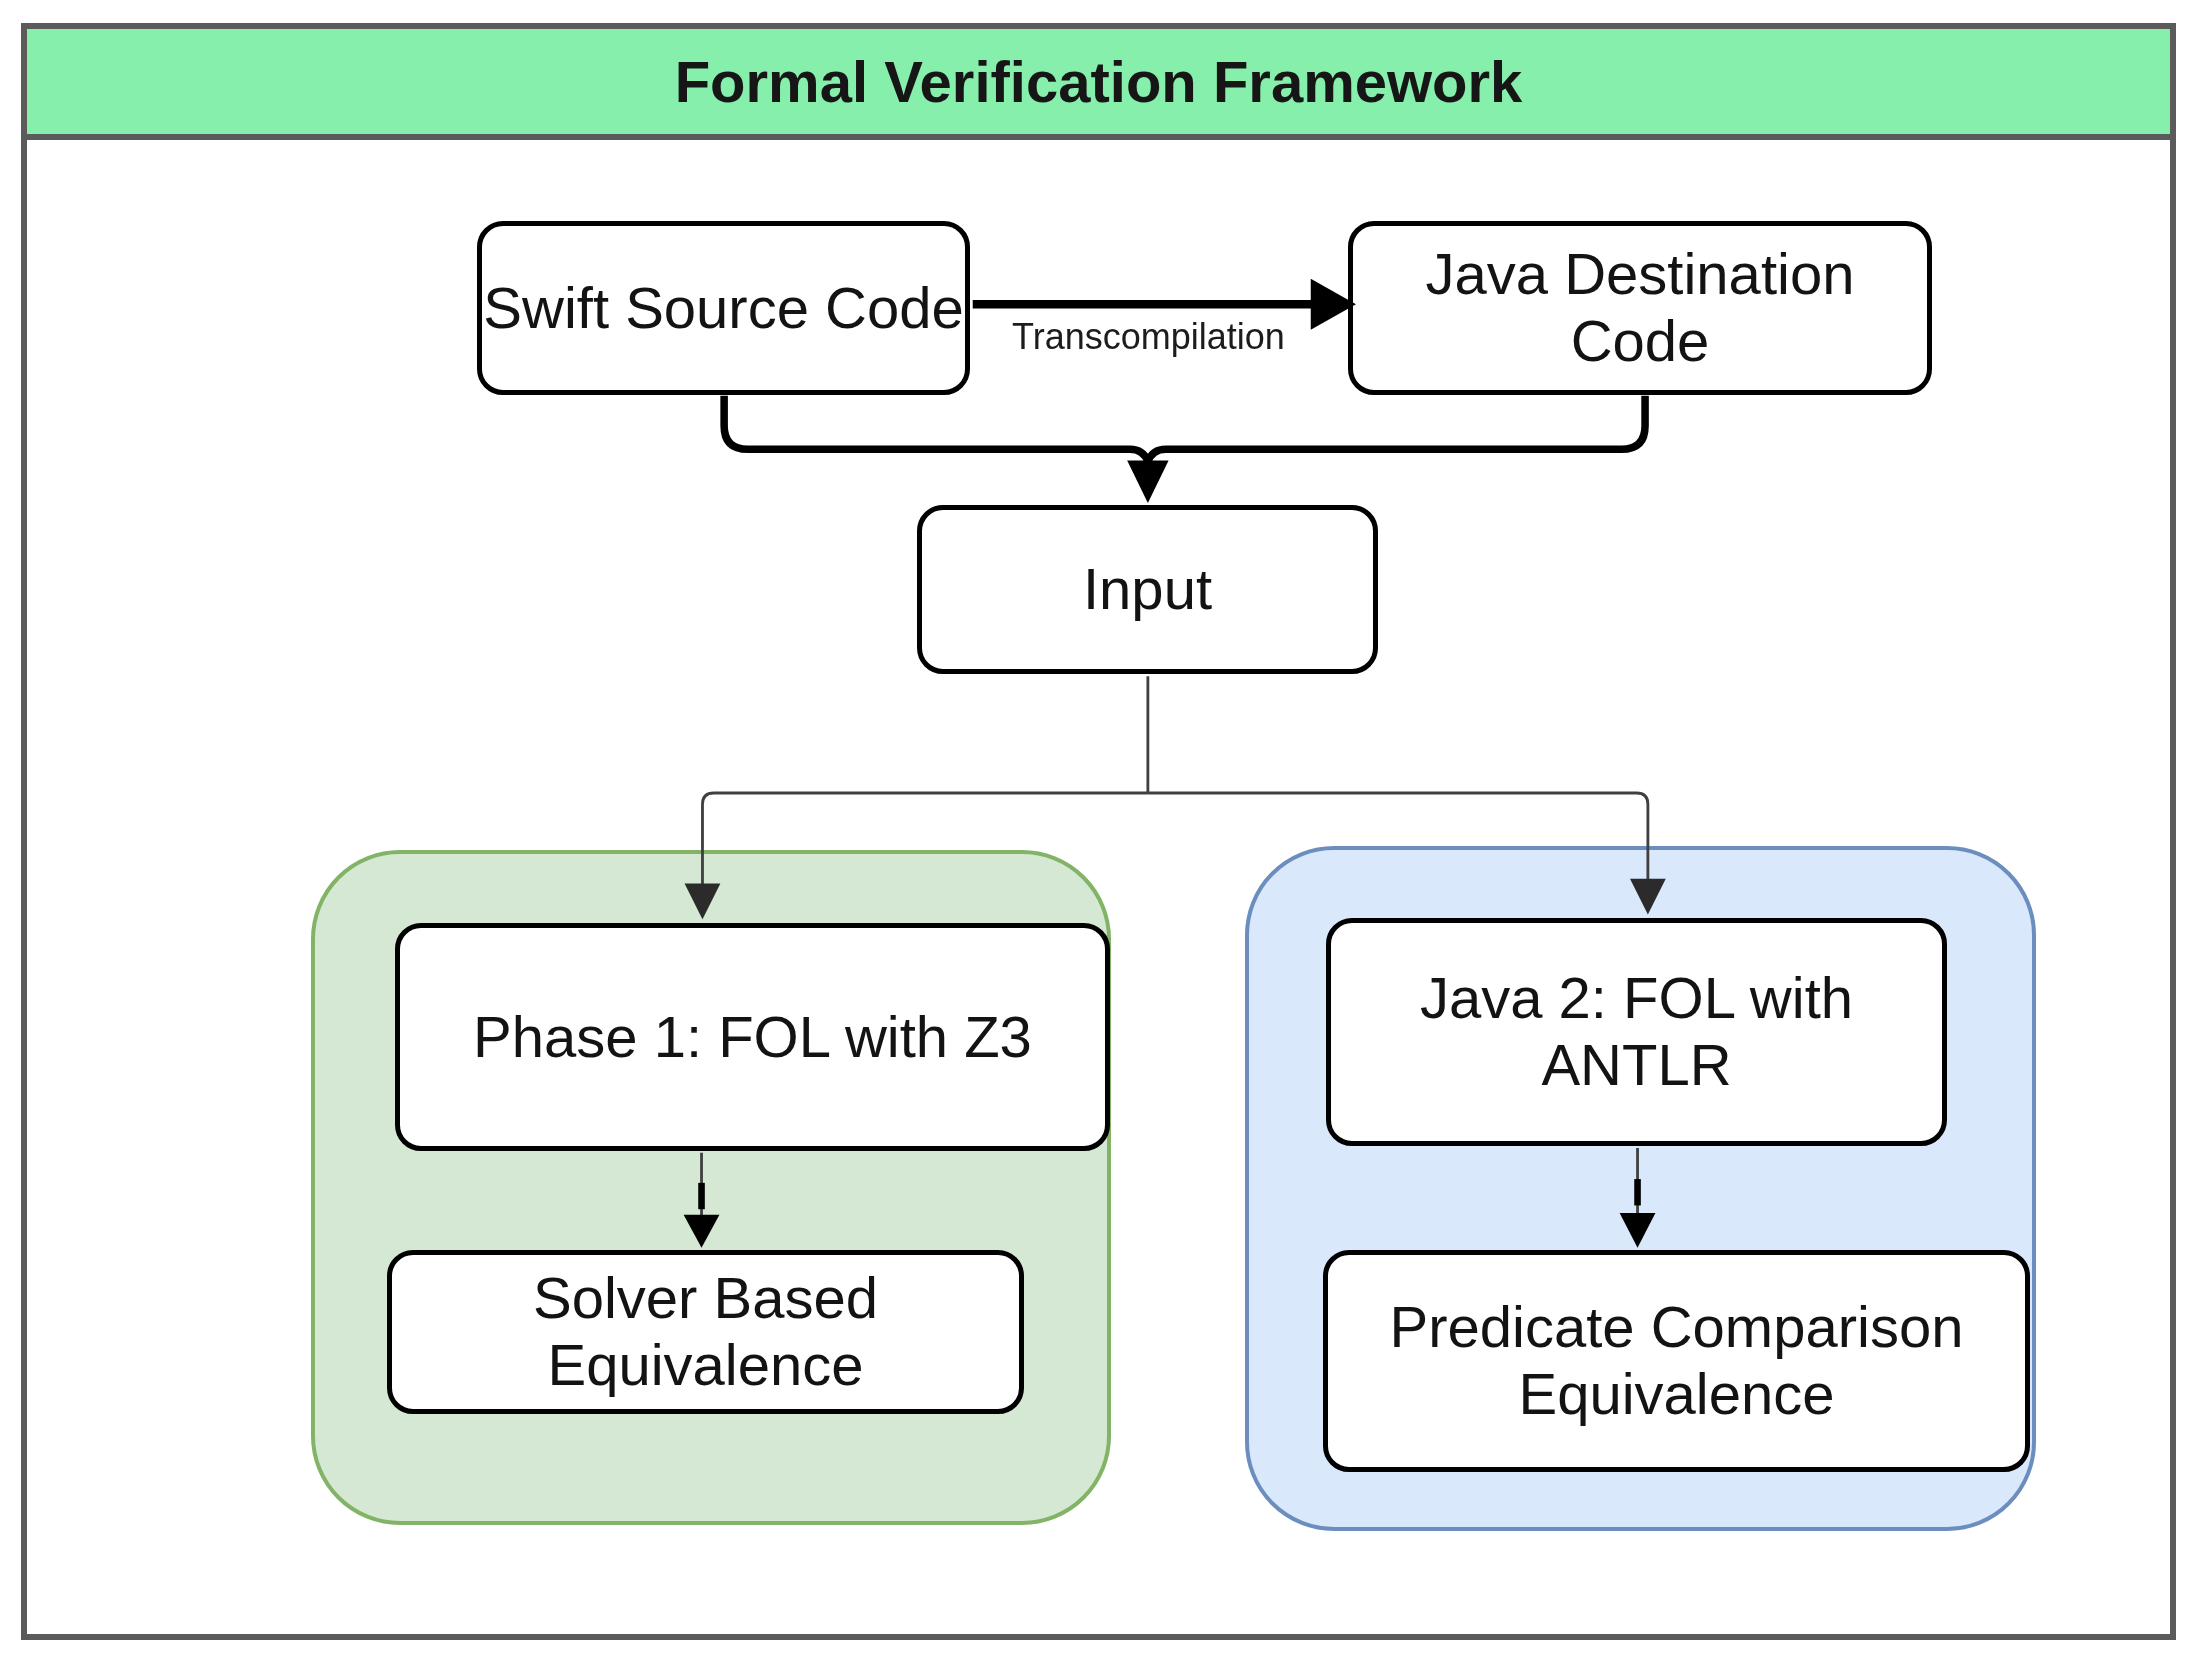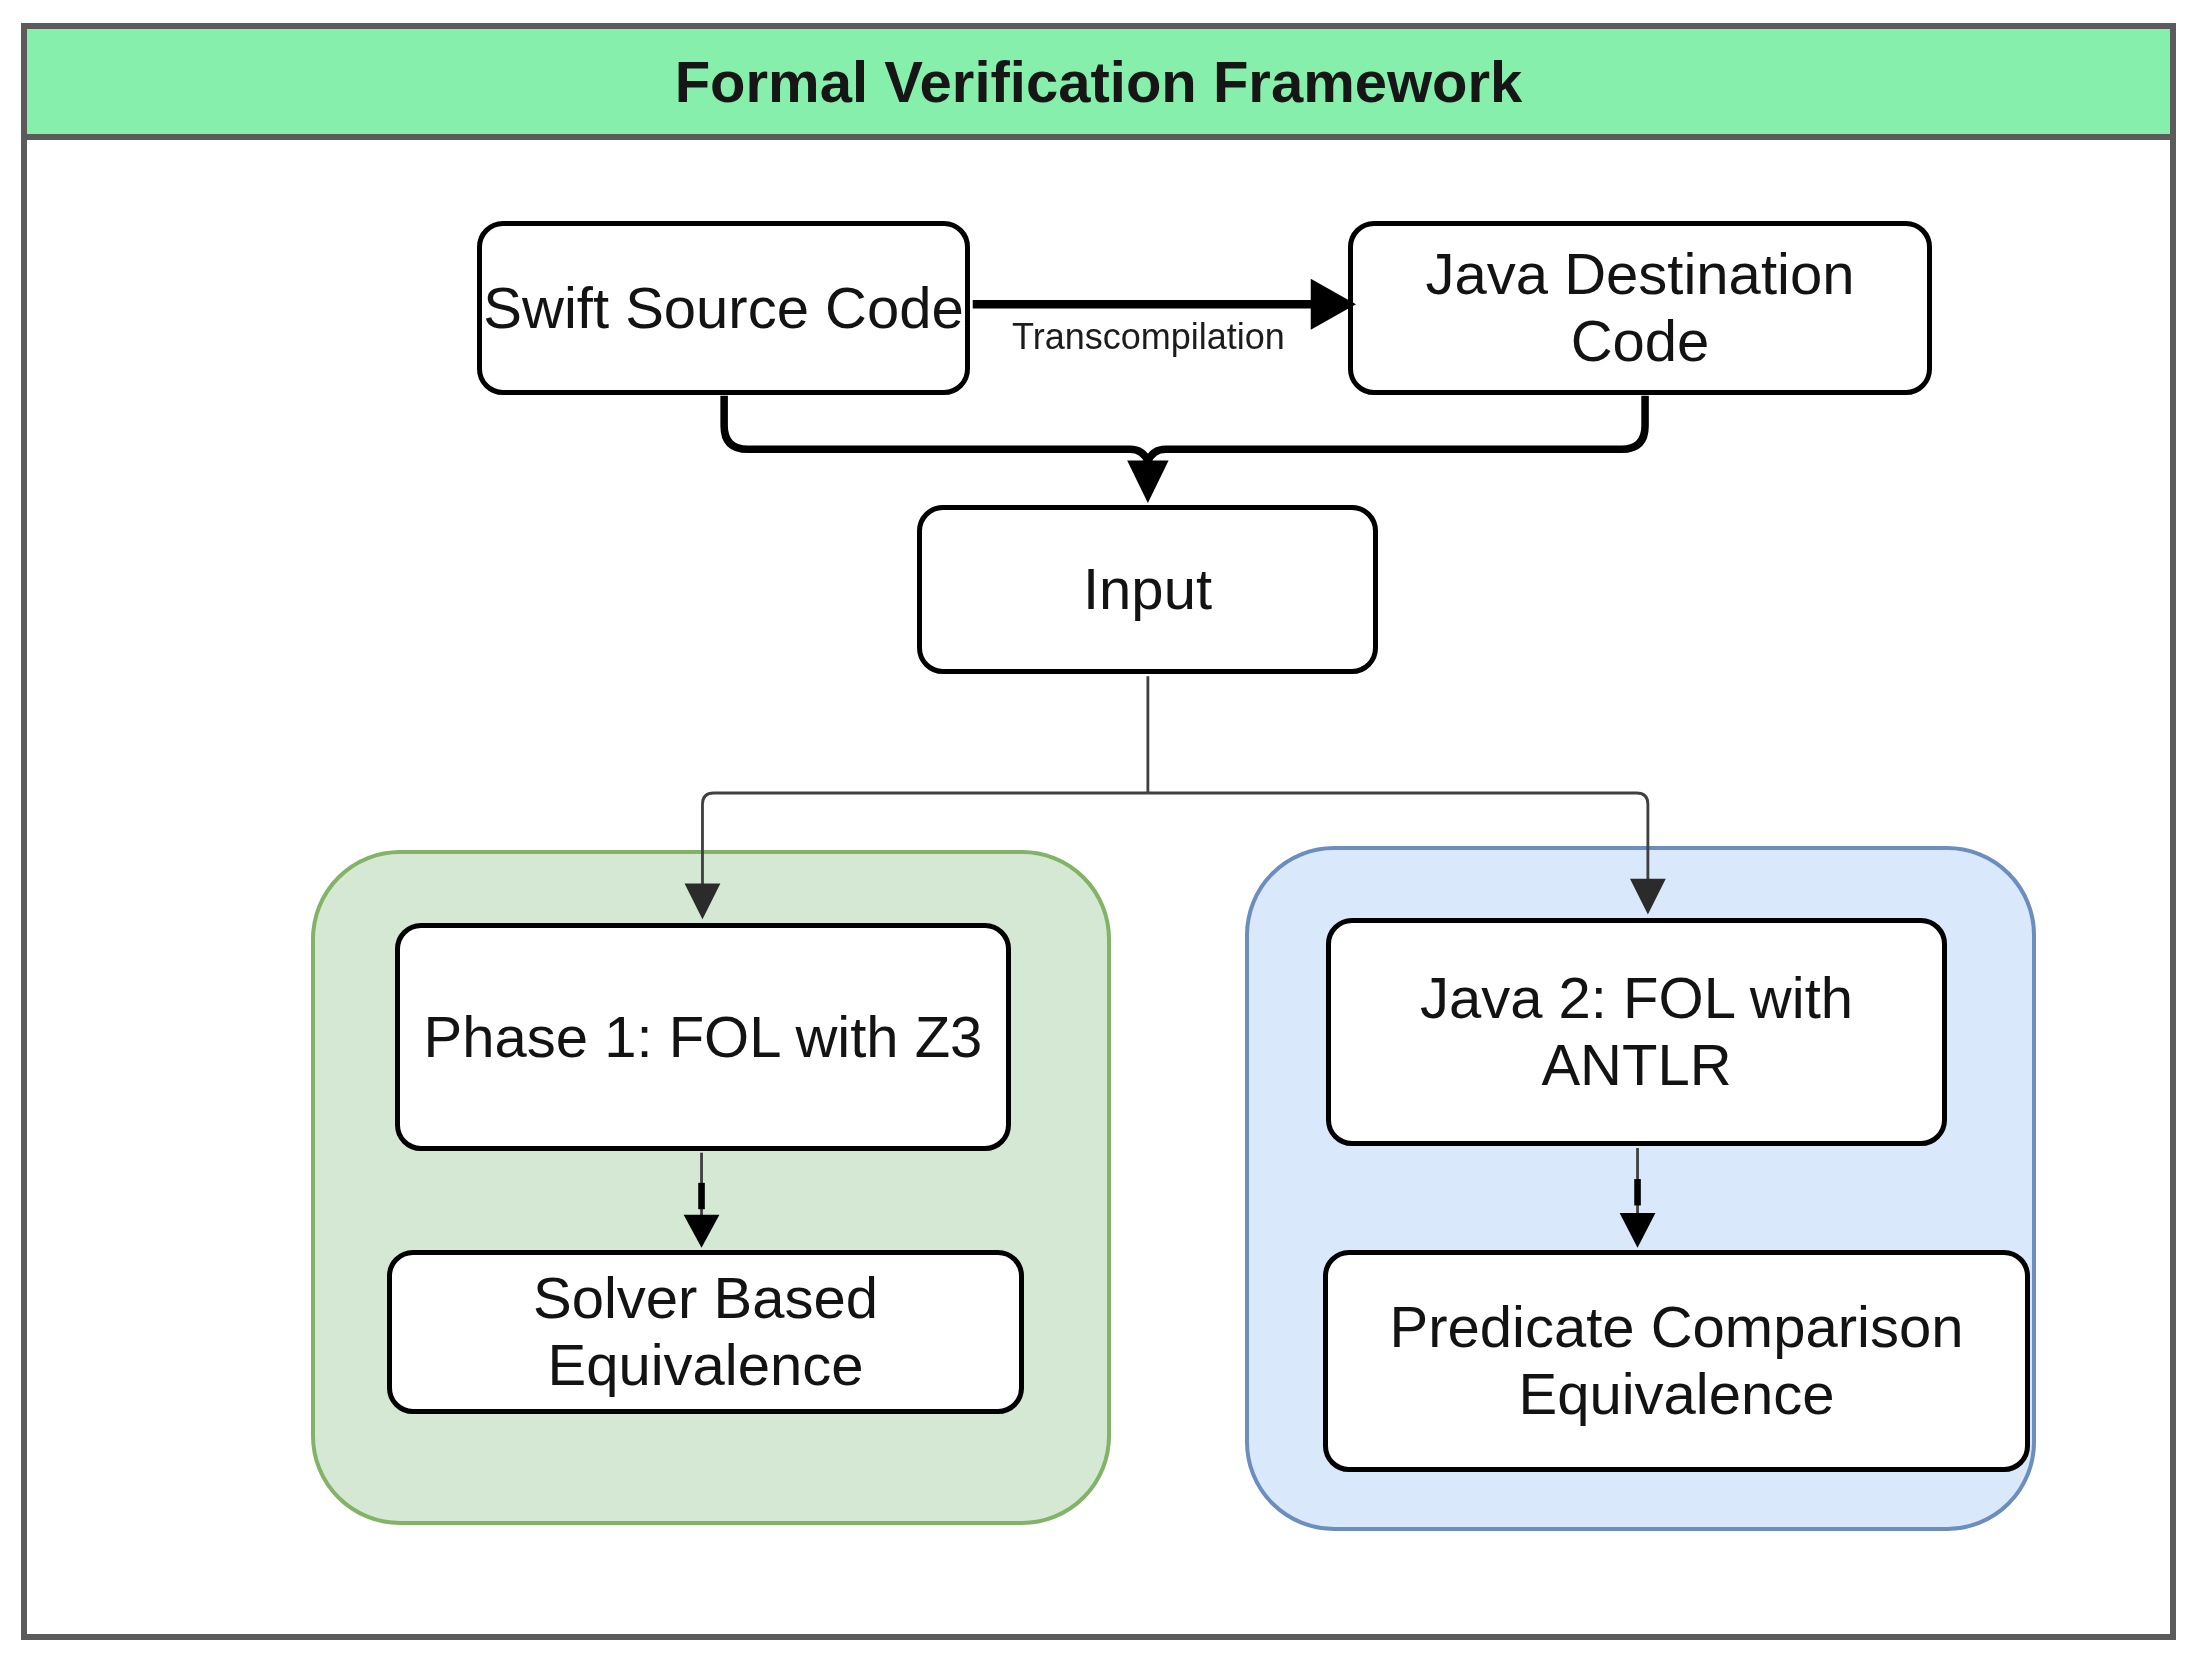--- a/index.html
+++ b/index.html
@@ -54,21 +54,21 @@
     text-align: center;
     font-size: 58px;
     color: #131313;
     line-height: 1.15;
     white-space: pre-line;
     z-index: 5;
   }
   .node-swift     { left: 477px;  top: 221px;  width: 493px; height: 174px; }
   .node-java      { left: 1348px; top: 221px;  width: 584px; height: 174px; }
   .node-input     { left: 917px;  top: 505px;  width: 461px; height: 169px; }
-  .node-phase1    { left: 395px;  top: 923px;  width: 616px; height: 228px; }
+  .node-phase1    { left: 395px;  top: 923px;  width: 715px; height: 228px; }
   .node-solver    { left: 387px;  top: 1250px; width: 637px; height: 164px; }
   .node-phase2    { left: 1326px; top: 918px;  width: 621px; height: 228px; }
   .node-predicate { left: 1323px; top: 1250px; width: 707px; height: 222px; }
   
   .group {
     position: absolute;
     border-radius: 89px;
     box-sizing: border-box;
     z-index: 2;
   }

